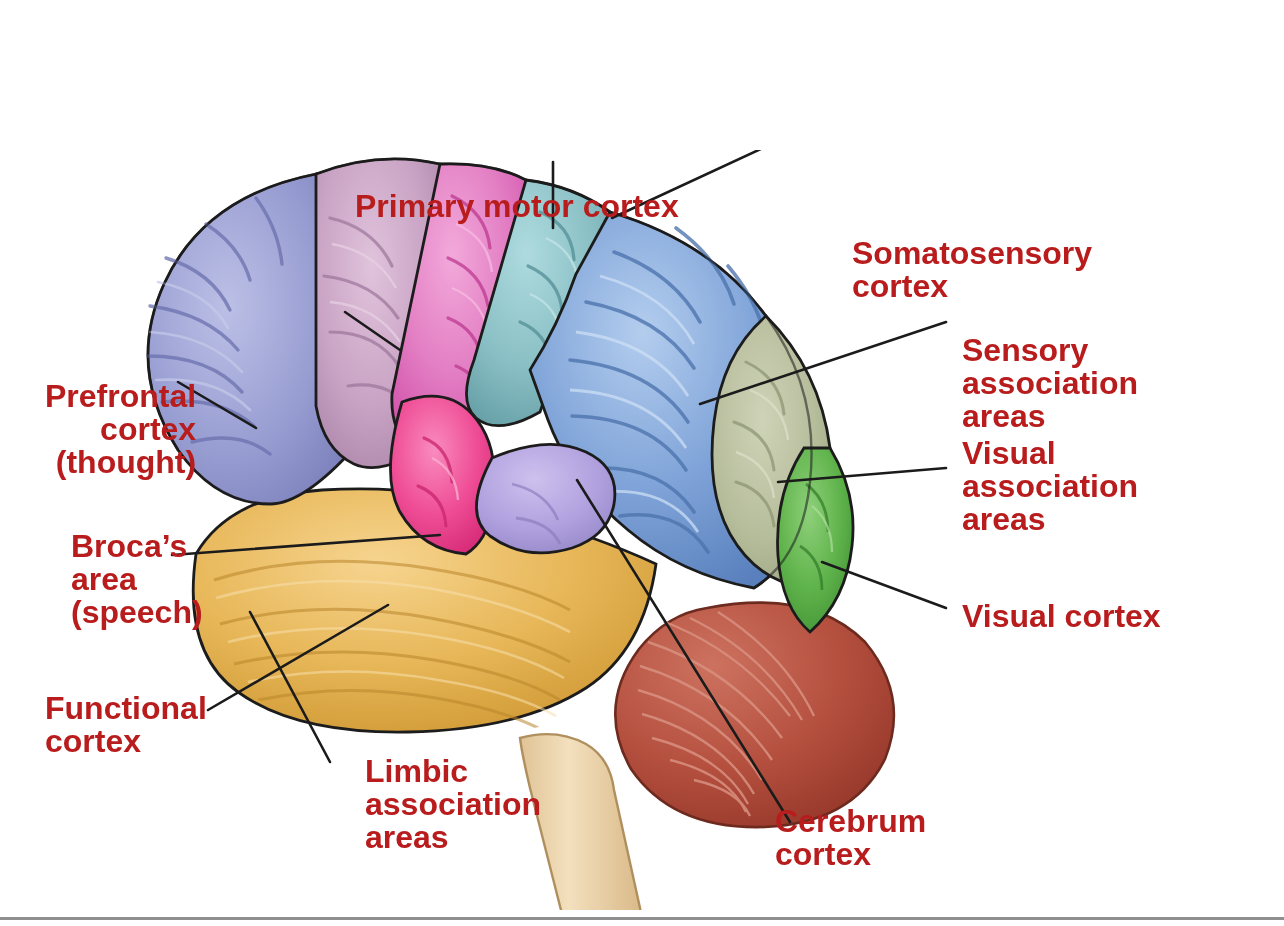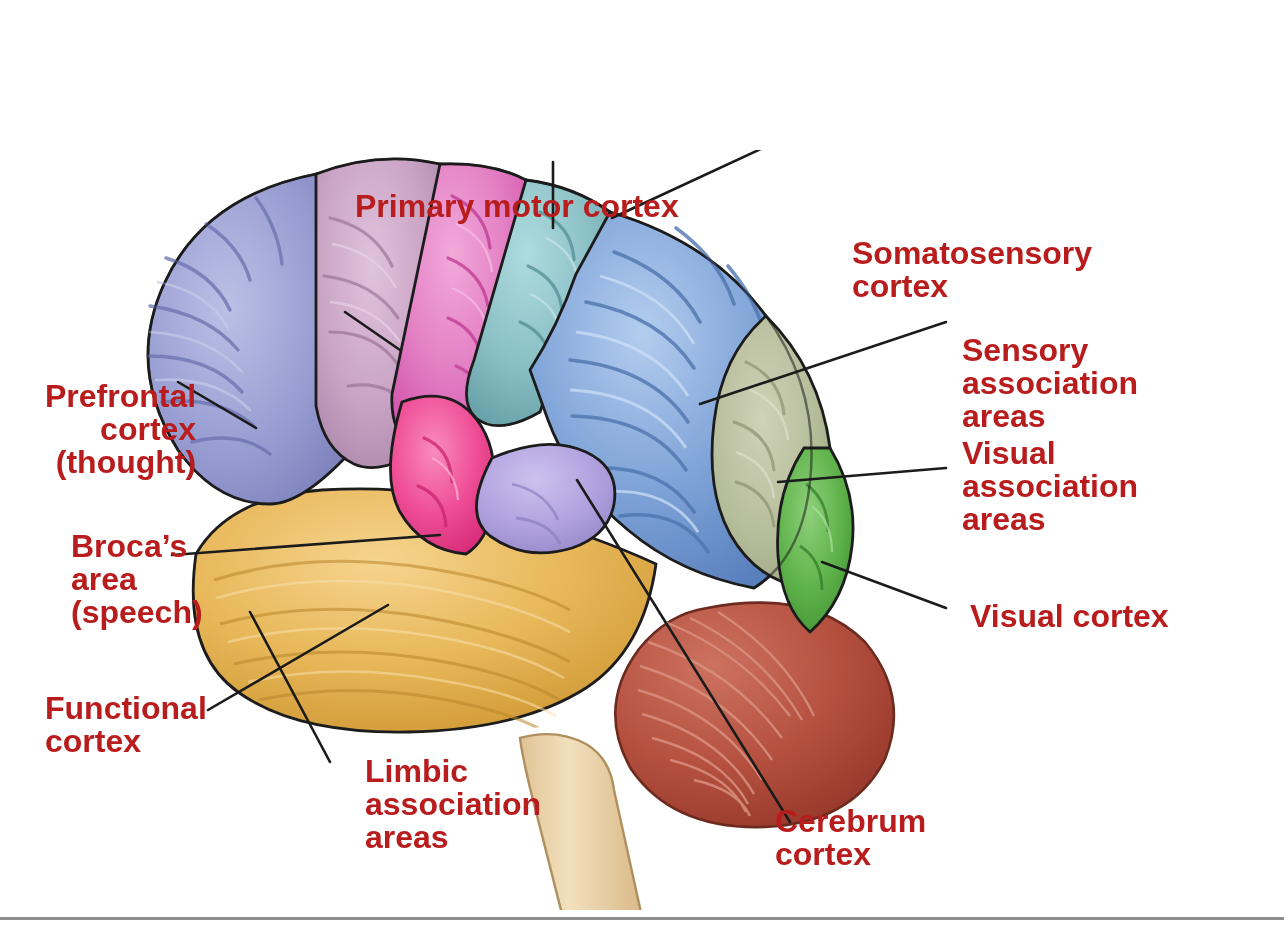--- a/index.html
+++ b/index.html
@@ -327,16 +327,16 @@
   <div class="lbl" style="left:775px;top:805px;">Cerebrum
 cortex</div>
   <div class="lbl" style="left:852px;top:237px;">Somatosensory
 cortex</div>
   <div class="lbl" style="left:962px;top:318px;margin-top:16px;">Sensory
 association
 areas</div>
   <div class="lbl" style="left:962px;top:437px;">Visual
 association
 areas</div>
-  <div class="lbl" style="left:962px;top:600px;margin-left:8px;">Visual cortex</div>
+  <div class="lbl" style="left:962px;top:600px;">Visual cortex</div>
 
   <div id="bottom-rule"></div>
 </div>
 
 </body></html>

